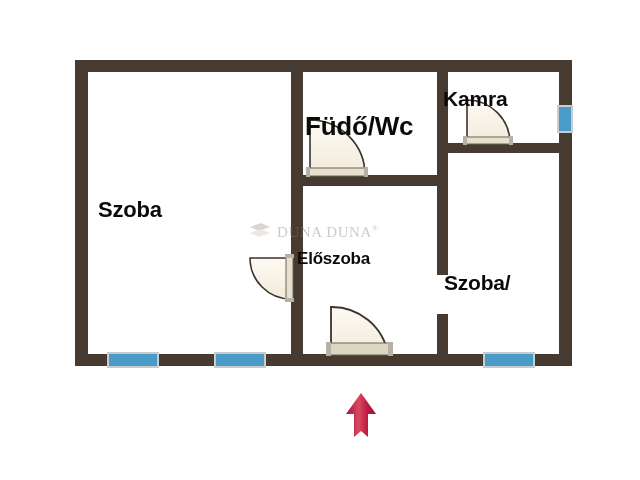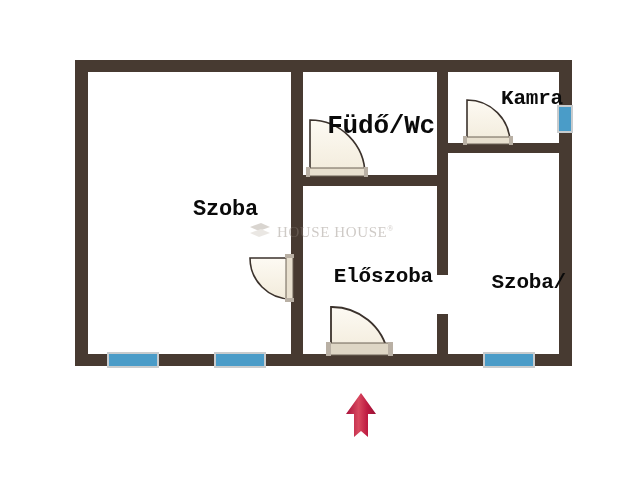--- a/index.html
+++ b/index.html
@@ -23,24 +23,24 @@
   #plan-svg {
     position: absolute;
     left: 0;
     top: 0;
     width: 640px;
     height: 480px;
     display: block;
   }
   .room-label {
     position: absolute;
-    font-family: Liberation Mono, monospace;
+    font-family: Liberation Sans, sans-serif;
     font-weight: bold;
     color: #0a0a0a;
-    text-align: right;
+    text-align: left;
     line-height: 1.06;
     white-space: pre;
     letter-spacing: -0.2px;
     pointer-events: none;
   }
   #label-szoba {
     left: 98px;
     top: 198px;
     width: 160px;
     font-size: 22px;
@@ -54,22 +54,21 @@
   #label-kamra {
     left: 443px;
     top: 88px;
     width: 120px;
     font-size: 21px;
   }
   #label-eloszoba {
     left: 297px;
     top: 250px;
     width: 136px;
-    font-size: 21px;
-    margin-top: 16px;
+    font-size: 17px;
   }
   #label-konyha {
     left: 444px;
     top: 227px;
     width: 122px;
     font-size: 21px;
   }
   .watermark {
     position: absolute;
     left: 248px;
@@ -201,16 +200,16 @@
 
   <div class="room-label" id="label-konyha">
     <div>Szoba/</div>
   </div>
 
   <div class="watermark">
     <svg width="24" height="20" viewBox="0 0 24 20">
       <path d="M2 5 L13 1 L22 5 L11 9 Z" fill="#a79c91"></path>
       <path d="M2 11 L13 7 L22 11 L11 15 Z" fill="#cfc7bd"></path>
     </svg>
-    <span class="watermark-text"><span>HOUSE HOUSE</span><span class="watermark-reg">®</span></span>
+    <span class="watermark-text"><span>DUNA DUNA</span><span class="watermark-reg">®</span></span>
   </div>
 
 </div>
 
 </body></html>

